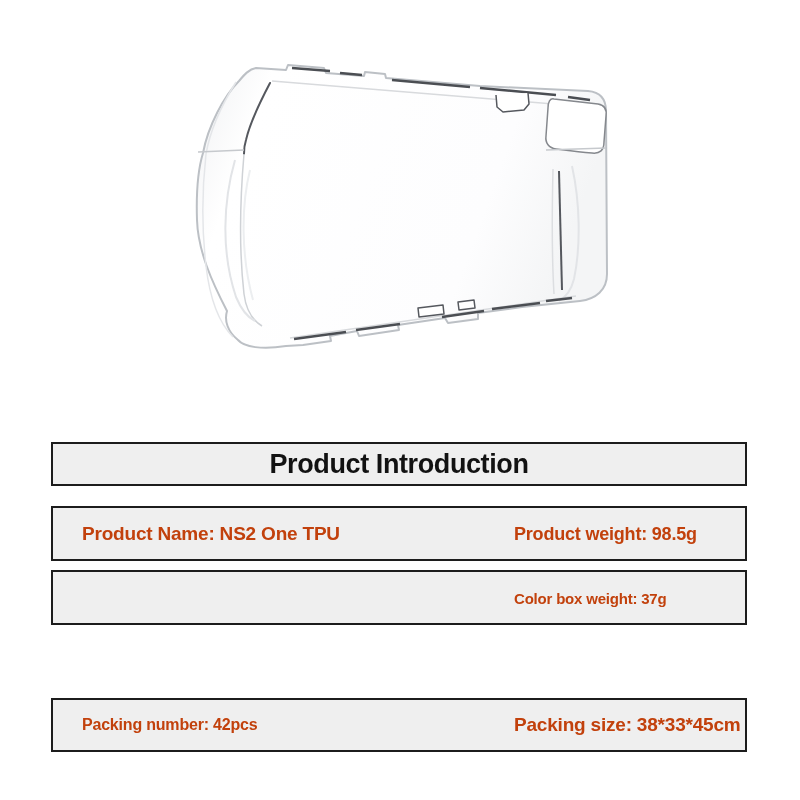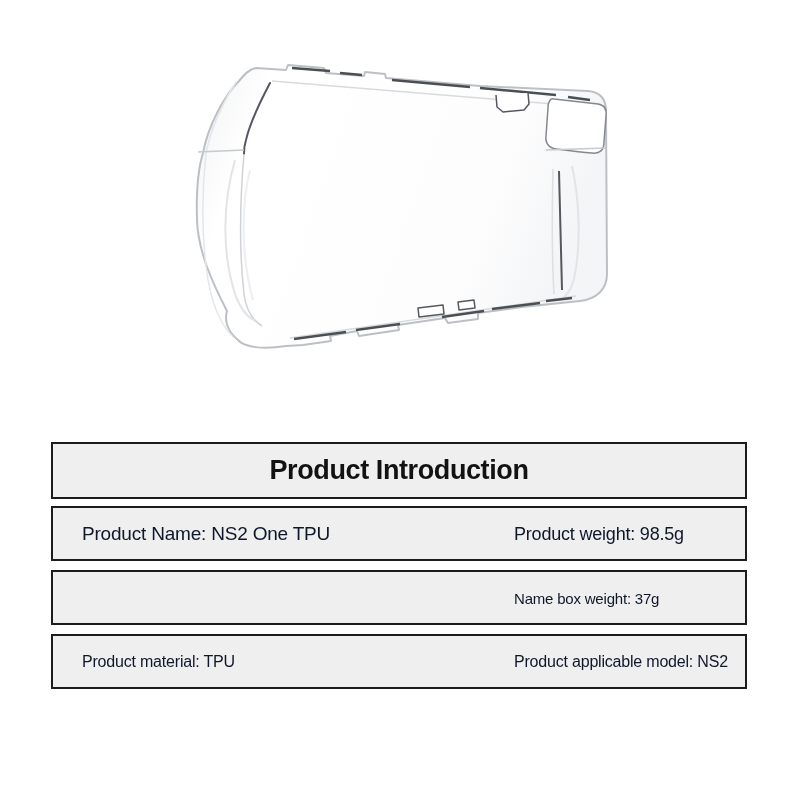--- a/index.html
+++ b/index.html
@@ -21,39 +21,39 @@
   }
   .panel {
     position: absolute;
     left: 51px;
     width: 696px;
     background: #efefef;
     border: 2.5px solid #1c1c1c;
     box-sizing: border-box;
   }
   .header-box {
-    top: 442px; height: 57px;
+    top: 442px; height: 44px;
     display: flex; align-items: center; justify-content: center;
   }
   .title {
     font-size: 27px;
     font-weight: bold;
     color: #121212;
     letter-spacing: -0.4px;
   }
   .r1 { top: 506px; height: 55px; }
   .r2 { top: 570px; height: 55px; }
   .r3 { top: 634px; height: 55px; }
   .r4 { top: 698px; height: 54px; }
   .cell-left, .cell-right {
     position: absolute;
     top: 50%;
     transform: translateY(-50%);
-    font-weight: normal;
-    color: #0f172a;
+    font-weight: bold;
+    color: #c2410c;
     letter-spacing: -0.2px;
     white-space: nowrap;
   }
   .cell-left  { left: 29px; }
   .cell-right { left: 461px; }
   .fs19 { font-size: 19px; }
   .fs18 { font-size: 18px; }
   .fs16 { font-size: 16px; }
   .fs15 { font-size: 15px; }
 </style>
@@ -137,22 +137,22 @@
   <div class="panel header-box">
     <div class="title">Product Introduction</div>
   </div>
 
   <div class="panel r1">
     <span class="cell-left fs19">Product Name: NS2 One TPU</span>
     <span class="cell-right fs18">Product weight: 98.5g</span>
   </div>
 
   <div class="panel r2">
-    <span class="cell-right fs15">Name box weight: 37g</span>
+    <span class="cell-right fs15">Color box weight: 37g</span>
   </div>
 
-  <div class="panel r3">
-    <span class="cell-left fs16">Product material: TPU</span>
-    <span class="cell-right fs16">Product applicable model: NS2</span>
+
+  <div class="panel r4">
+    <span class="cell-left fs16">Packing number: 42pcs</span>
+    <span class="cell-right fs19">Packing size: 38*33*45cm</span>
   </div>
-
 
 </div>
 
 </body></html>

